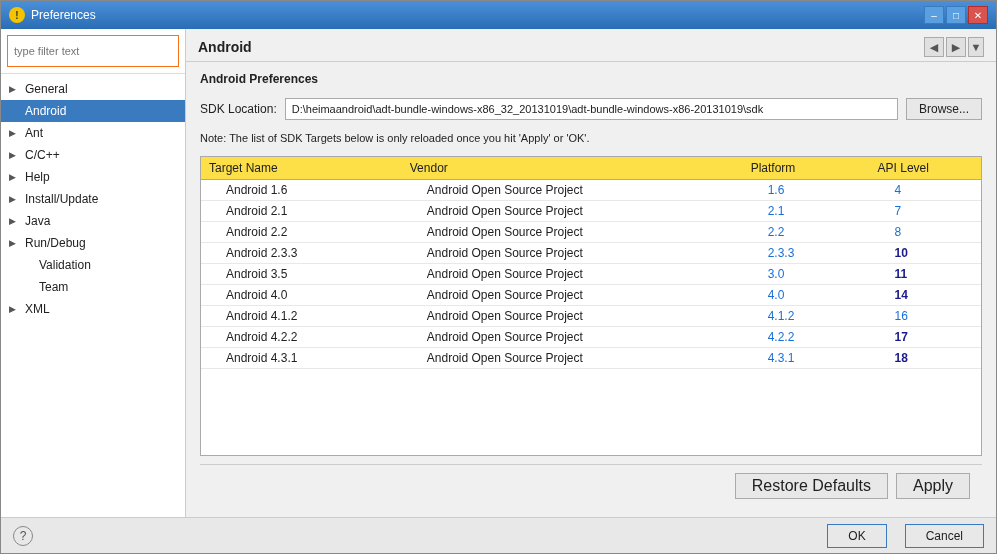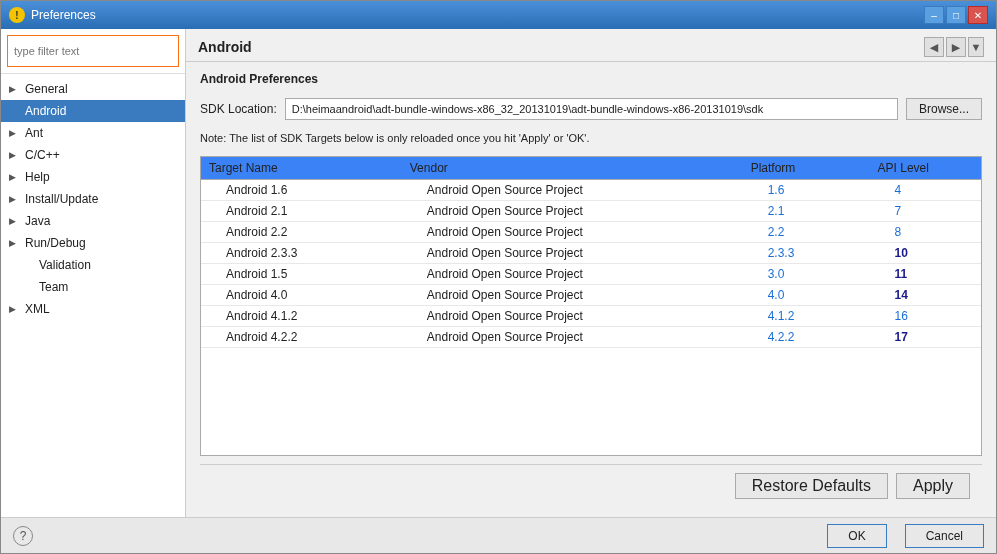--- a/index.html
+++ b/index.html
@@ -228,21 +228,21 @@
       border: 1px solid #aaa;
       background: white;
       flex: 1;
       overflow-y: auto;
     }
     .sdk-table {
       width: 100%;
       border-collapse: collapse;
     }
     .sdk-table thead tr {
-      background: #3b82f6;
+      background: #fde047;
     }
     .sdk-table th {
       padding: 4px 8px;
       text-align: left;
       font-size: 12px;
       font-weight: normal;
       border-bottom: 1px solid #aaa;
       color: #222;
     }
     .sdk-table td {
@@ -429,21 +429,21 @@
                   <td class="platform">2.2</td>
                   <td class="platform">8</td>
                 </tr>
                 <tr>
                   <td>Android 2.3.3</td>
                   <td>Android Open Source Project</td>
                   <td class="platform">2.3.3</td>
                   <td style="color: rgb(26, 26, 138); font-weight: bold;">10</td>
                 </tr>
                 <tr>
-                  <td>Android 1.5</td>
+                  <td>Android 3.5</td>
                   <td>Android Open Source Project</td>
                   <td class="platform">3.0</td>
                   <td style="color: rgb(26, 26, 138); font-weight: bold;">11</td>
                 </tr>
                 <tr>
                   <td>Android 4.0</td>
                   <td>Android Open Source Project</td>
                   <td class="platform">4.0</td>
                   <td style="color: rgb(26, 26, 138); font-weight: bold;">14</td>
                 </tr>
@@ -451,20 +451,26 @@
                   <td>Android 4.1.2</td>
                   <td>Android Open Source Project</td>
                   <td class="platform">4.1.2</td>
                   <td class="platform">16</td>
                 </tr>
                 <tr>
                   <td>Android 4.2.2</td>
                   <td>Android Open Source Project</td>
                   <td class="platform">4.2.2</td>
                   <td style="color: rgb(26, 26, 138); font-weight: bold;">17</td>
+                </tr>
+                <tr>
+                  <td>Android 4.3.1</td>
+                  <td>Android Open Source Project</td>
+                  <td class="platform">4.3.1</td>
+                  <td style="color: rgb(26, 26, 138); font-weight: bold;">18</td>
                 </tr>
               </tbody>
           </table>
         </div>
 
         <div class="bottom-bar">
           <button class="bottom-btn">Restore Defaults</button>
           <button class="bottom-btn">Apply</button>
         </div>
       </div>

